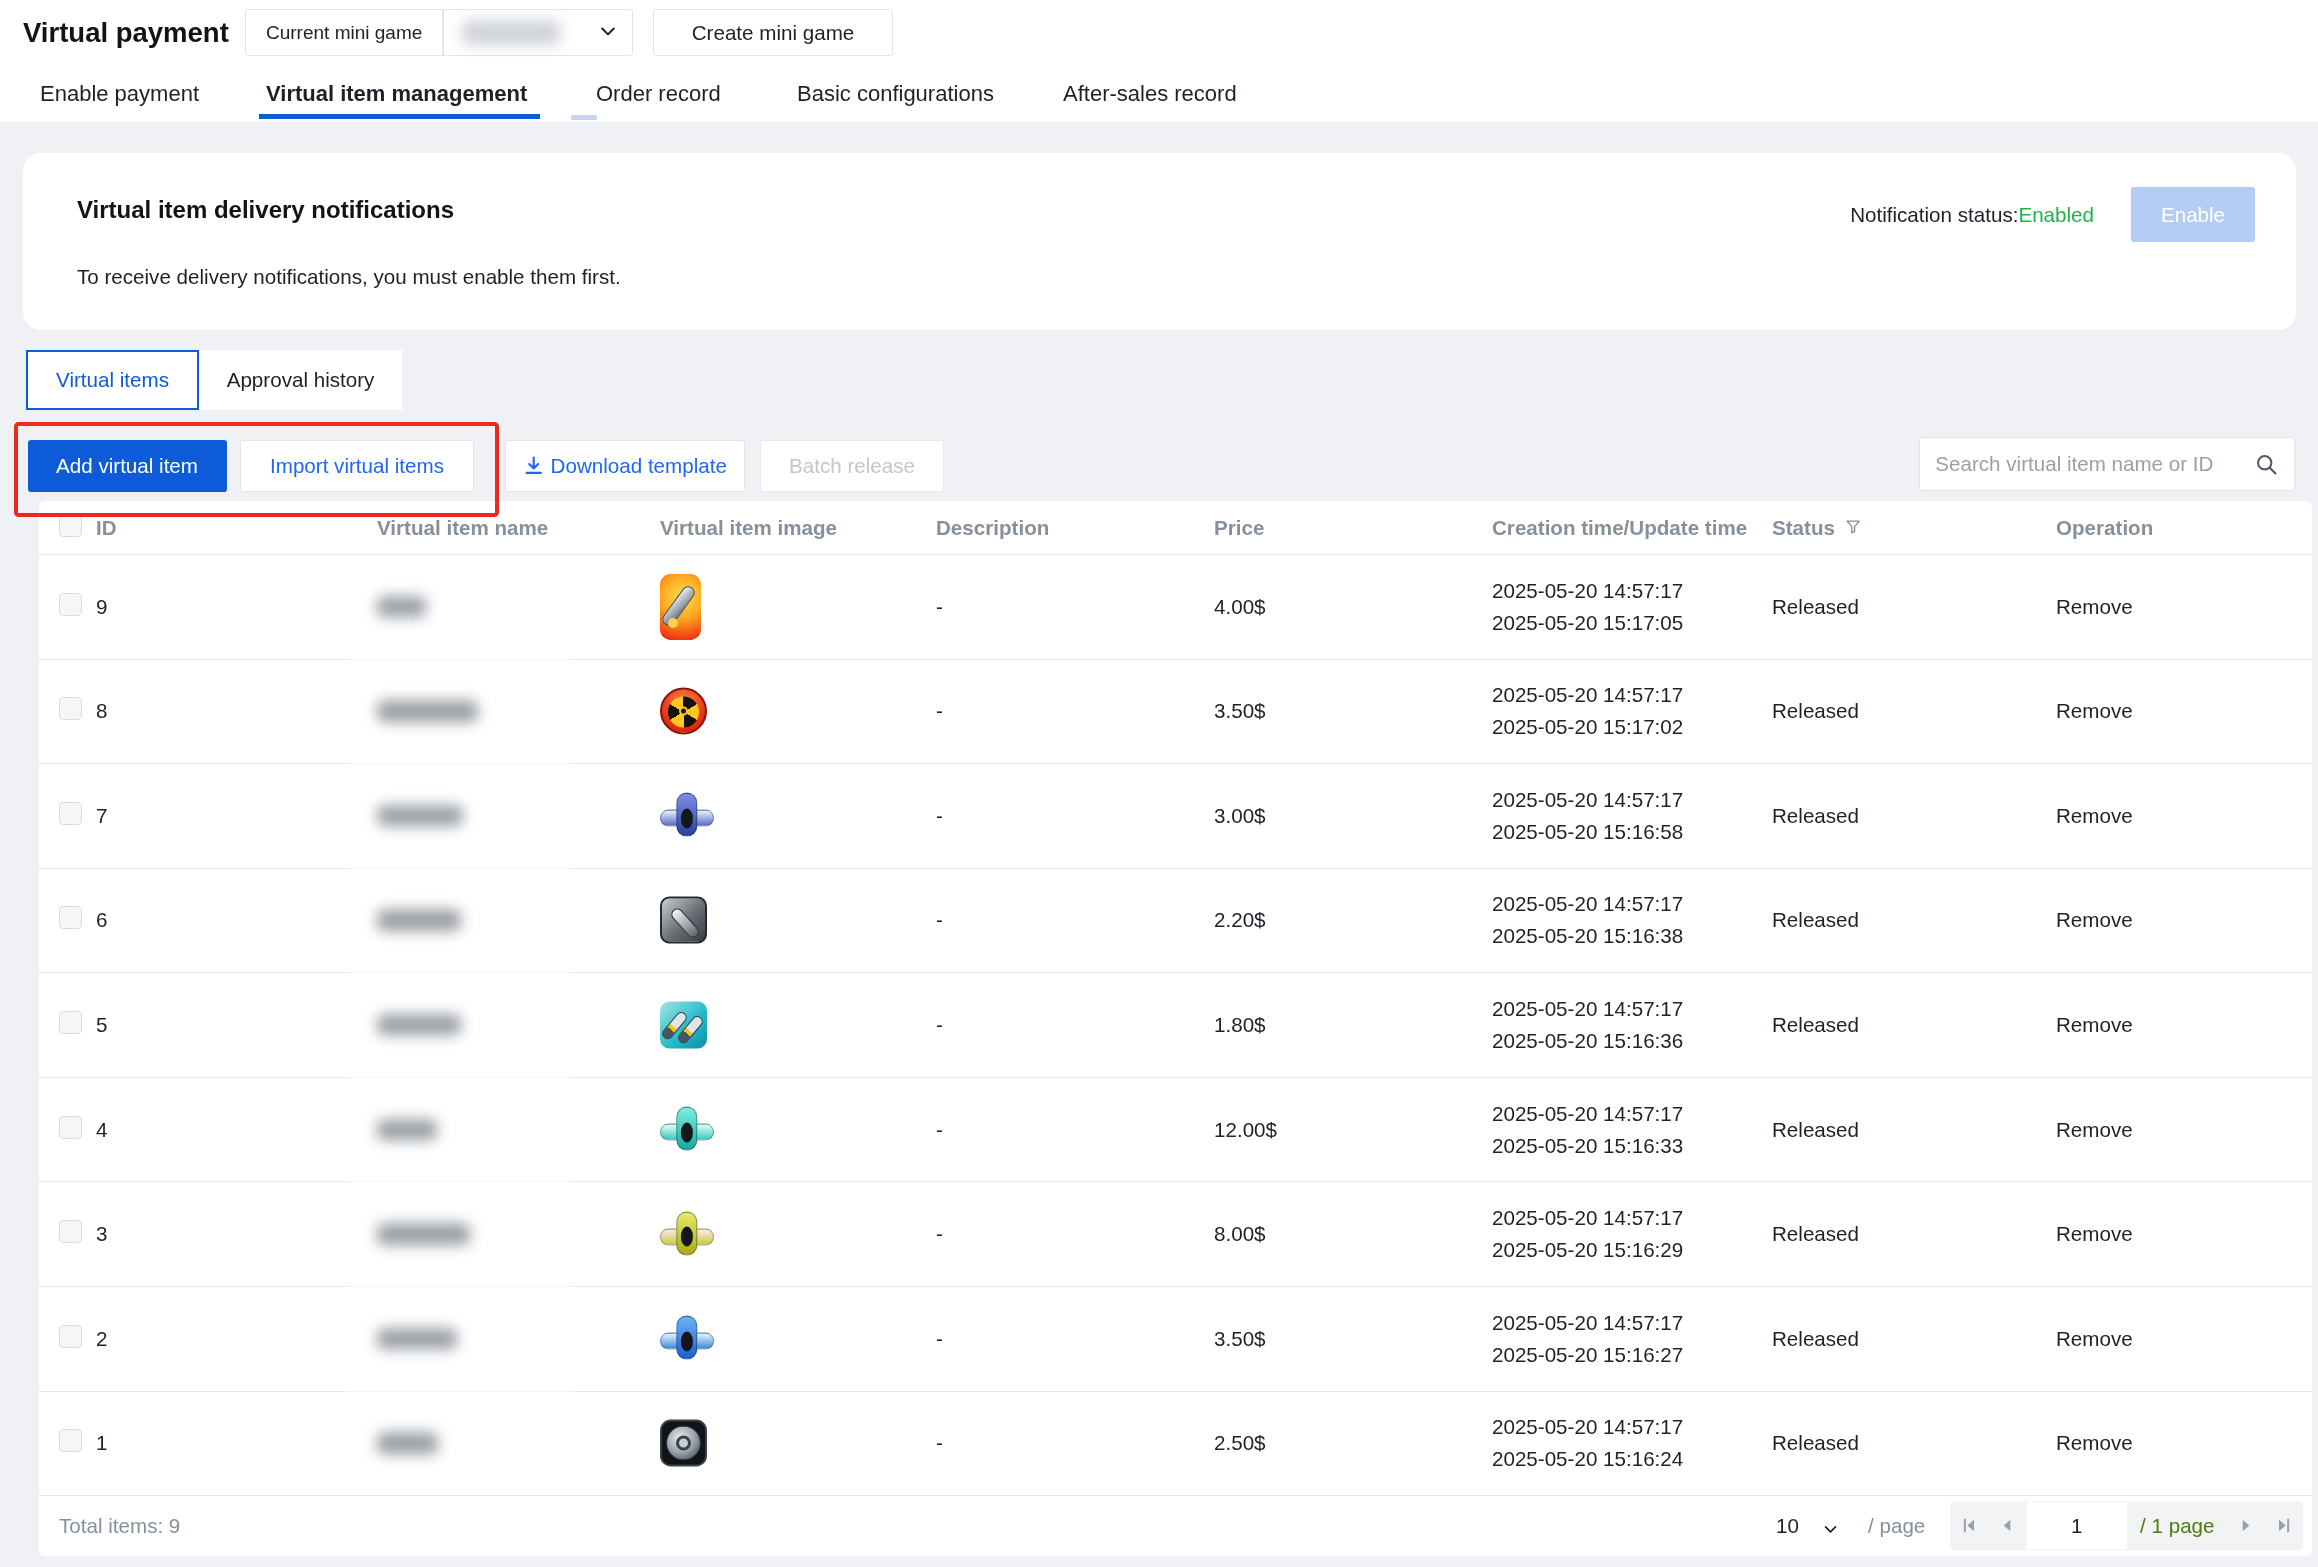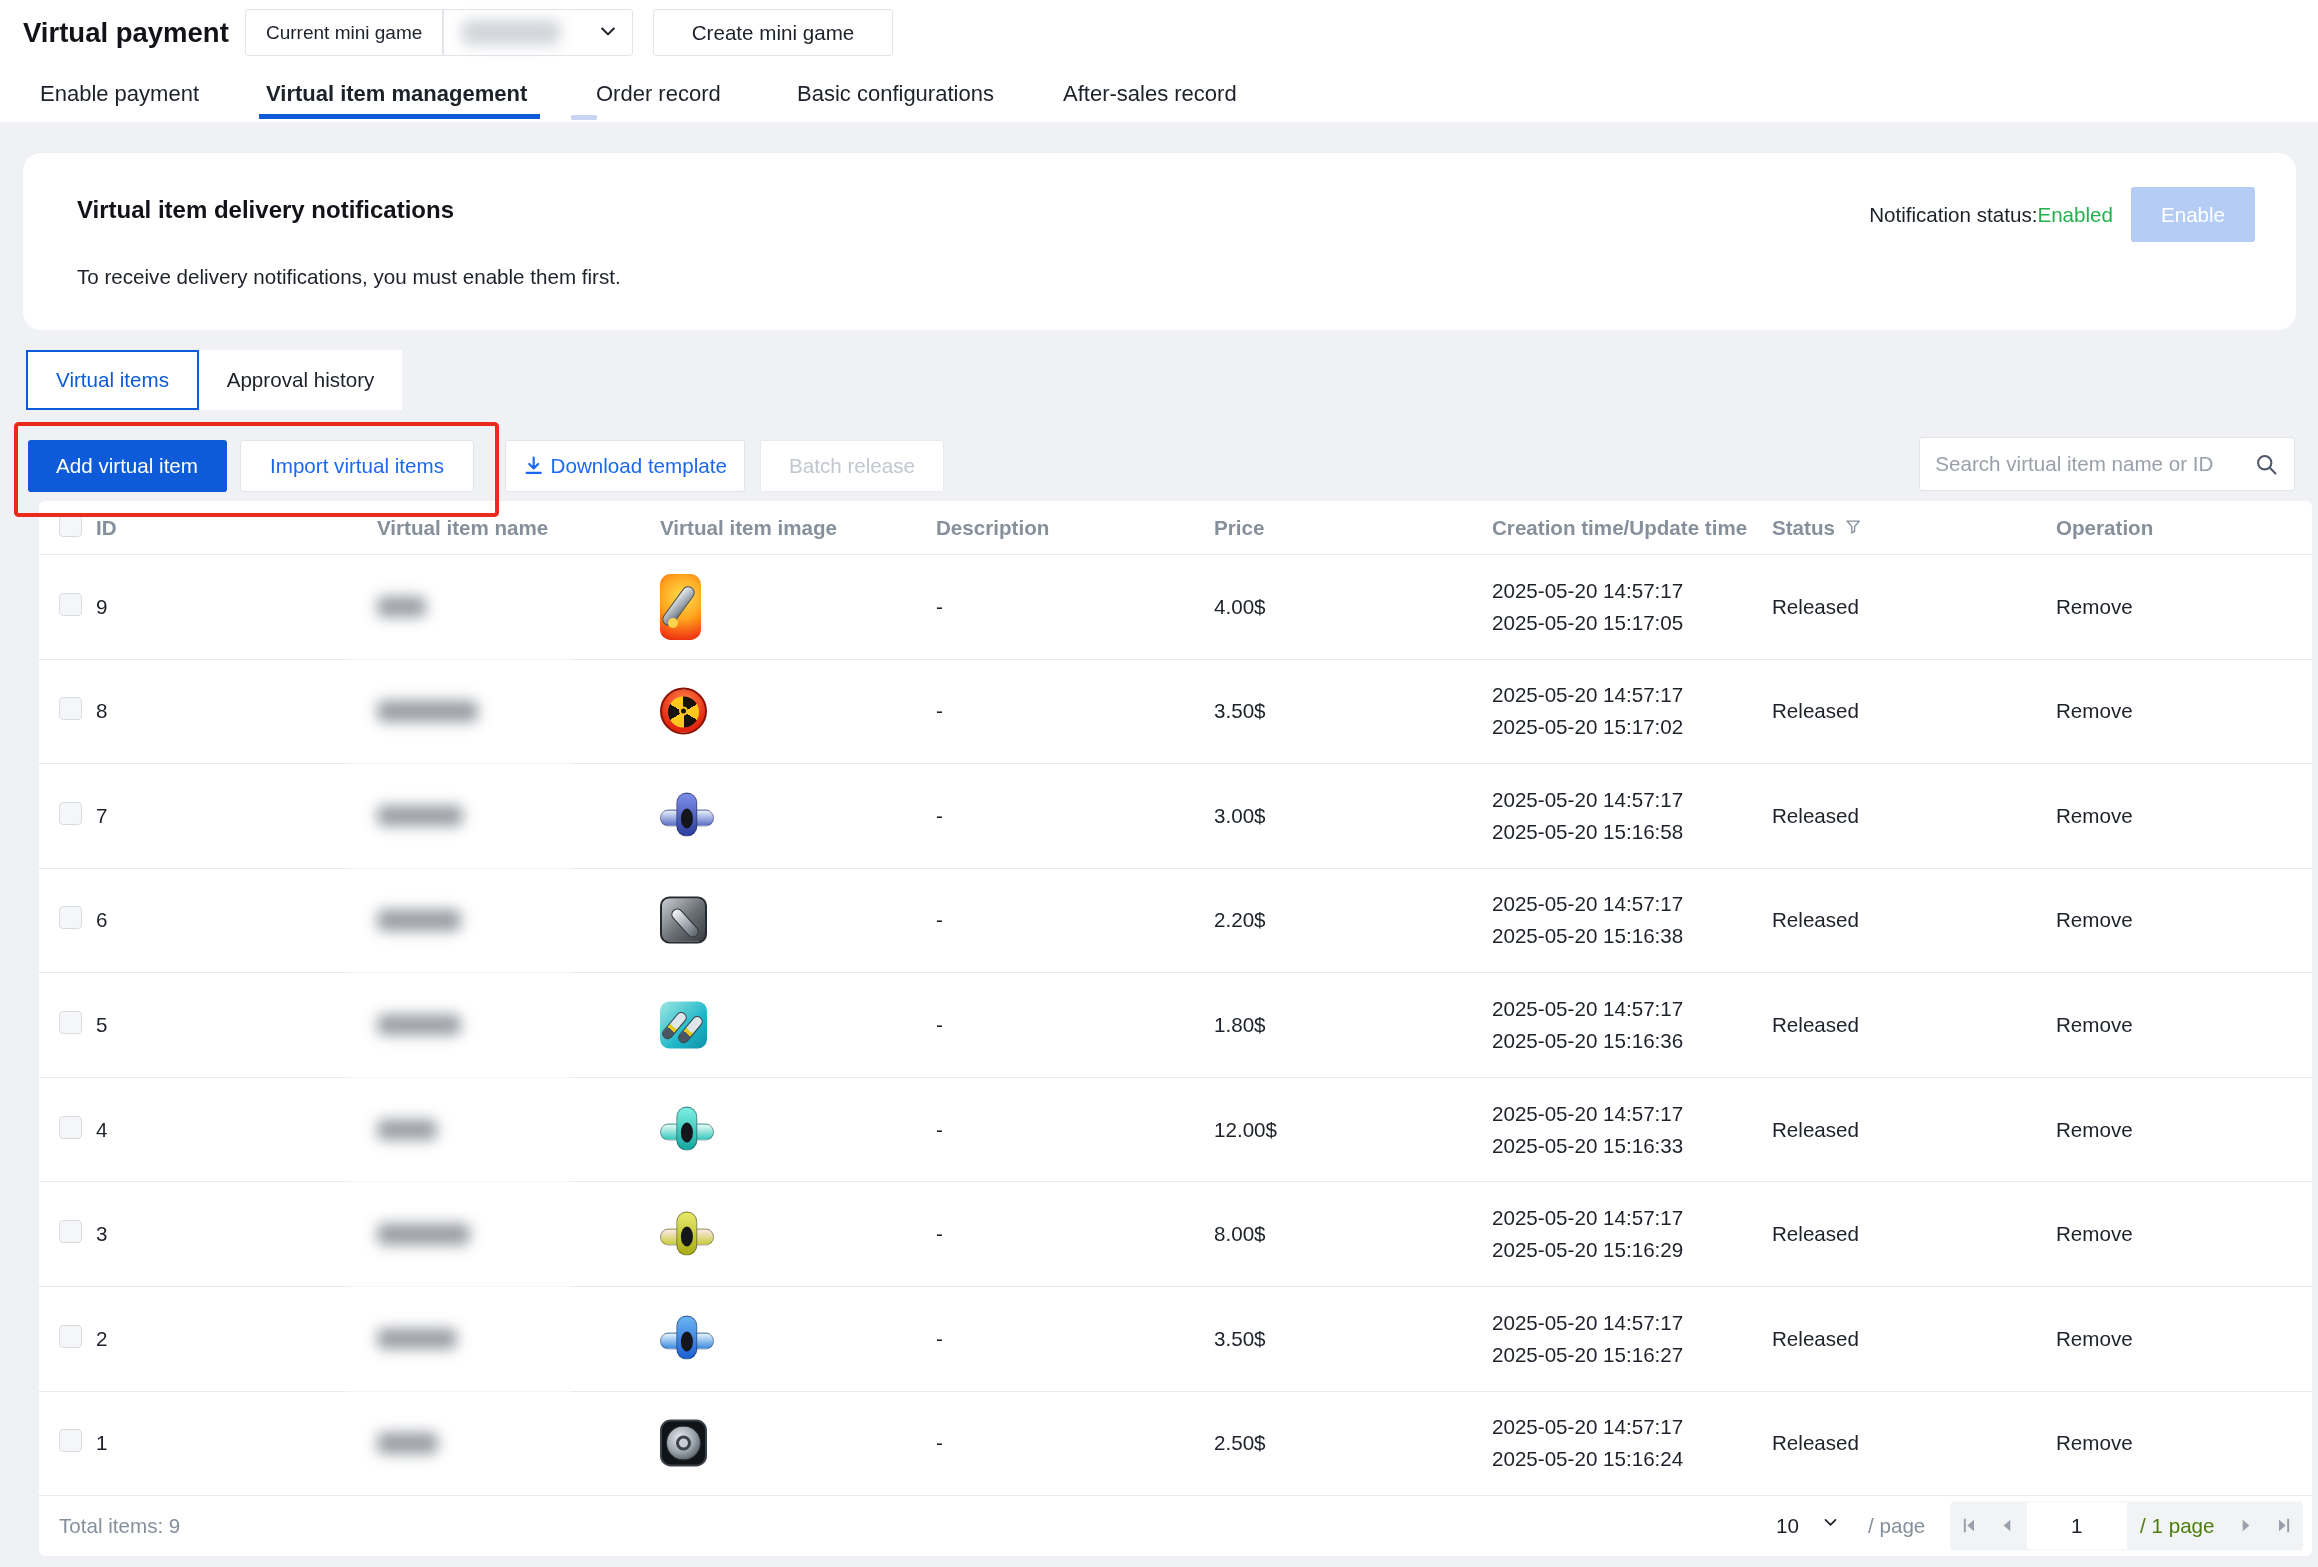--- a/index.html
+++ b/index.html
@@ -23,21 +23,21 @@
   .tab-underline { position:absolute; left:259px; top:38px; width:281px; height:5.4px; background:#0d5bd8; }
   .tab-ghost { position:absolute; left:571px; top:39px; width:26px; height:5.4px; background:#c9d4f2; border-radius:1.5px; }
 
   
   .content { position:absolute; left:0; top:122px; width:2319px; height:1445px; background:#eff1f5; }
 
   
   .notif-card { position:absolute; left:23px; top:31px; width:2273px; height:177px; background:#fff; border-radius:18px; }
   .notif-title { position:absolute; left:54px; top:43px; font-size:24px; font-weight:bold; color:#111318; }
   .notif-desc { position:absolute; left:54px; top:112px; font-size:20.6px; color:#1d2129; }
-  .notif-right { position:absolute; right:41px; top:34px; display:flex; align-items:center; gap:18px; }
+  .notif-right { position:absolute; right:41px; top:34px; display:flex; align-items:center; gap:37px; }
   .notif-status { font-size:20.6px; color:#1d2129; }
   .notif-status .on { color:#22b14c; }
   .enable-btn { width:124px; height:55px; background:#b5cdf5; color:#fff; font-size:20.6px; border:none; border-radius:3.1px; display:flex; align-items:center; justify-content:center; cursor:not-allowed; }
 
   
   .subtab { position:absolute; height:60px; display:flex; align-items:center; justify-content:center; font-size:20.6px; background:#fff; cursor:pointer; }
   .subtab.active { border:2.3px solid #0d5bd8; color:#0d5bd8; z-index:2; }
   .subtab.idle { border:1.5px solid #fff; color:#1d2129; }
   .st-virtual { left:26px; top:228px; width:173px; }
   .st-approval { left:199px; top:228px; width:203px; }
@@ -124,21 +124,21 @@
 
   .img-disc-dark { background:#101318; border:2.3px solid #3a3f46; border-radius:10.7px; }
   .img-disc-dark .g1 { left:50%; top:50%; width:35px; height:35px; margin:-17.6px 0 0 -17.6px; border-radius:50%;
       background:radial-gradient(circle at 40% 35%, #e8ecf0, #9aa2ab 50%, #555c64 82%); border:1.5px solid #2c3036; }
   .img-disc-dark .g2 { left:50%; top:50%; width:15.3px; height:15.3px; margin:-7.6px 0 0 -7.6px; border-radius:50%; background:#c9ced4; border:3.1px solid #3c424a; }
 
   
   .tfoot { position:absolute; left:0; bottom:0; width:100%; height:61px; }
   .total { position:absolute; left:20px; top:50%; transform:translateY(-50%); font-size:20.6px; color:#86909c; }
   .pager { position:absolute; right:9.2px; top:50%; transform:translateY(-50%); display:flex; align-items:center; gap:10.7px; }
-  .psize { display:flex; align-items:flex-start; gap:23px; font-size:20.6px; cursor:pointer; }
+  .psize { display:flex; align-items:flex-end; gap:23px; font-size:20.6px; cursor:pointer; }
   .psize .per { color:#86909c; margin-left:6.1px; }
   .pgroup { display:flex; align-items:stretch; height:49px; background:#f2f3f5; border-radius:4.6px; overflow:hidden; margin-left:13.8px; }
   .pcell { display:flex; align-items:center; justify-content:center; width:38px; cursor:pointer; }
   .pcell.page-now { width:102px; background:#fff; font-size:20.6px; color:#1d2129; border:1.5px solid #f2f3f5; }
   .pcell.page-total { width:99px; font-size:20.6px; color:#4d7c0f; cursor:default; }
 </style>
 </head>
 <body>
 
 <div class="topbar">

